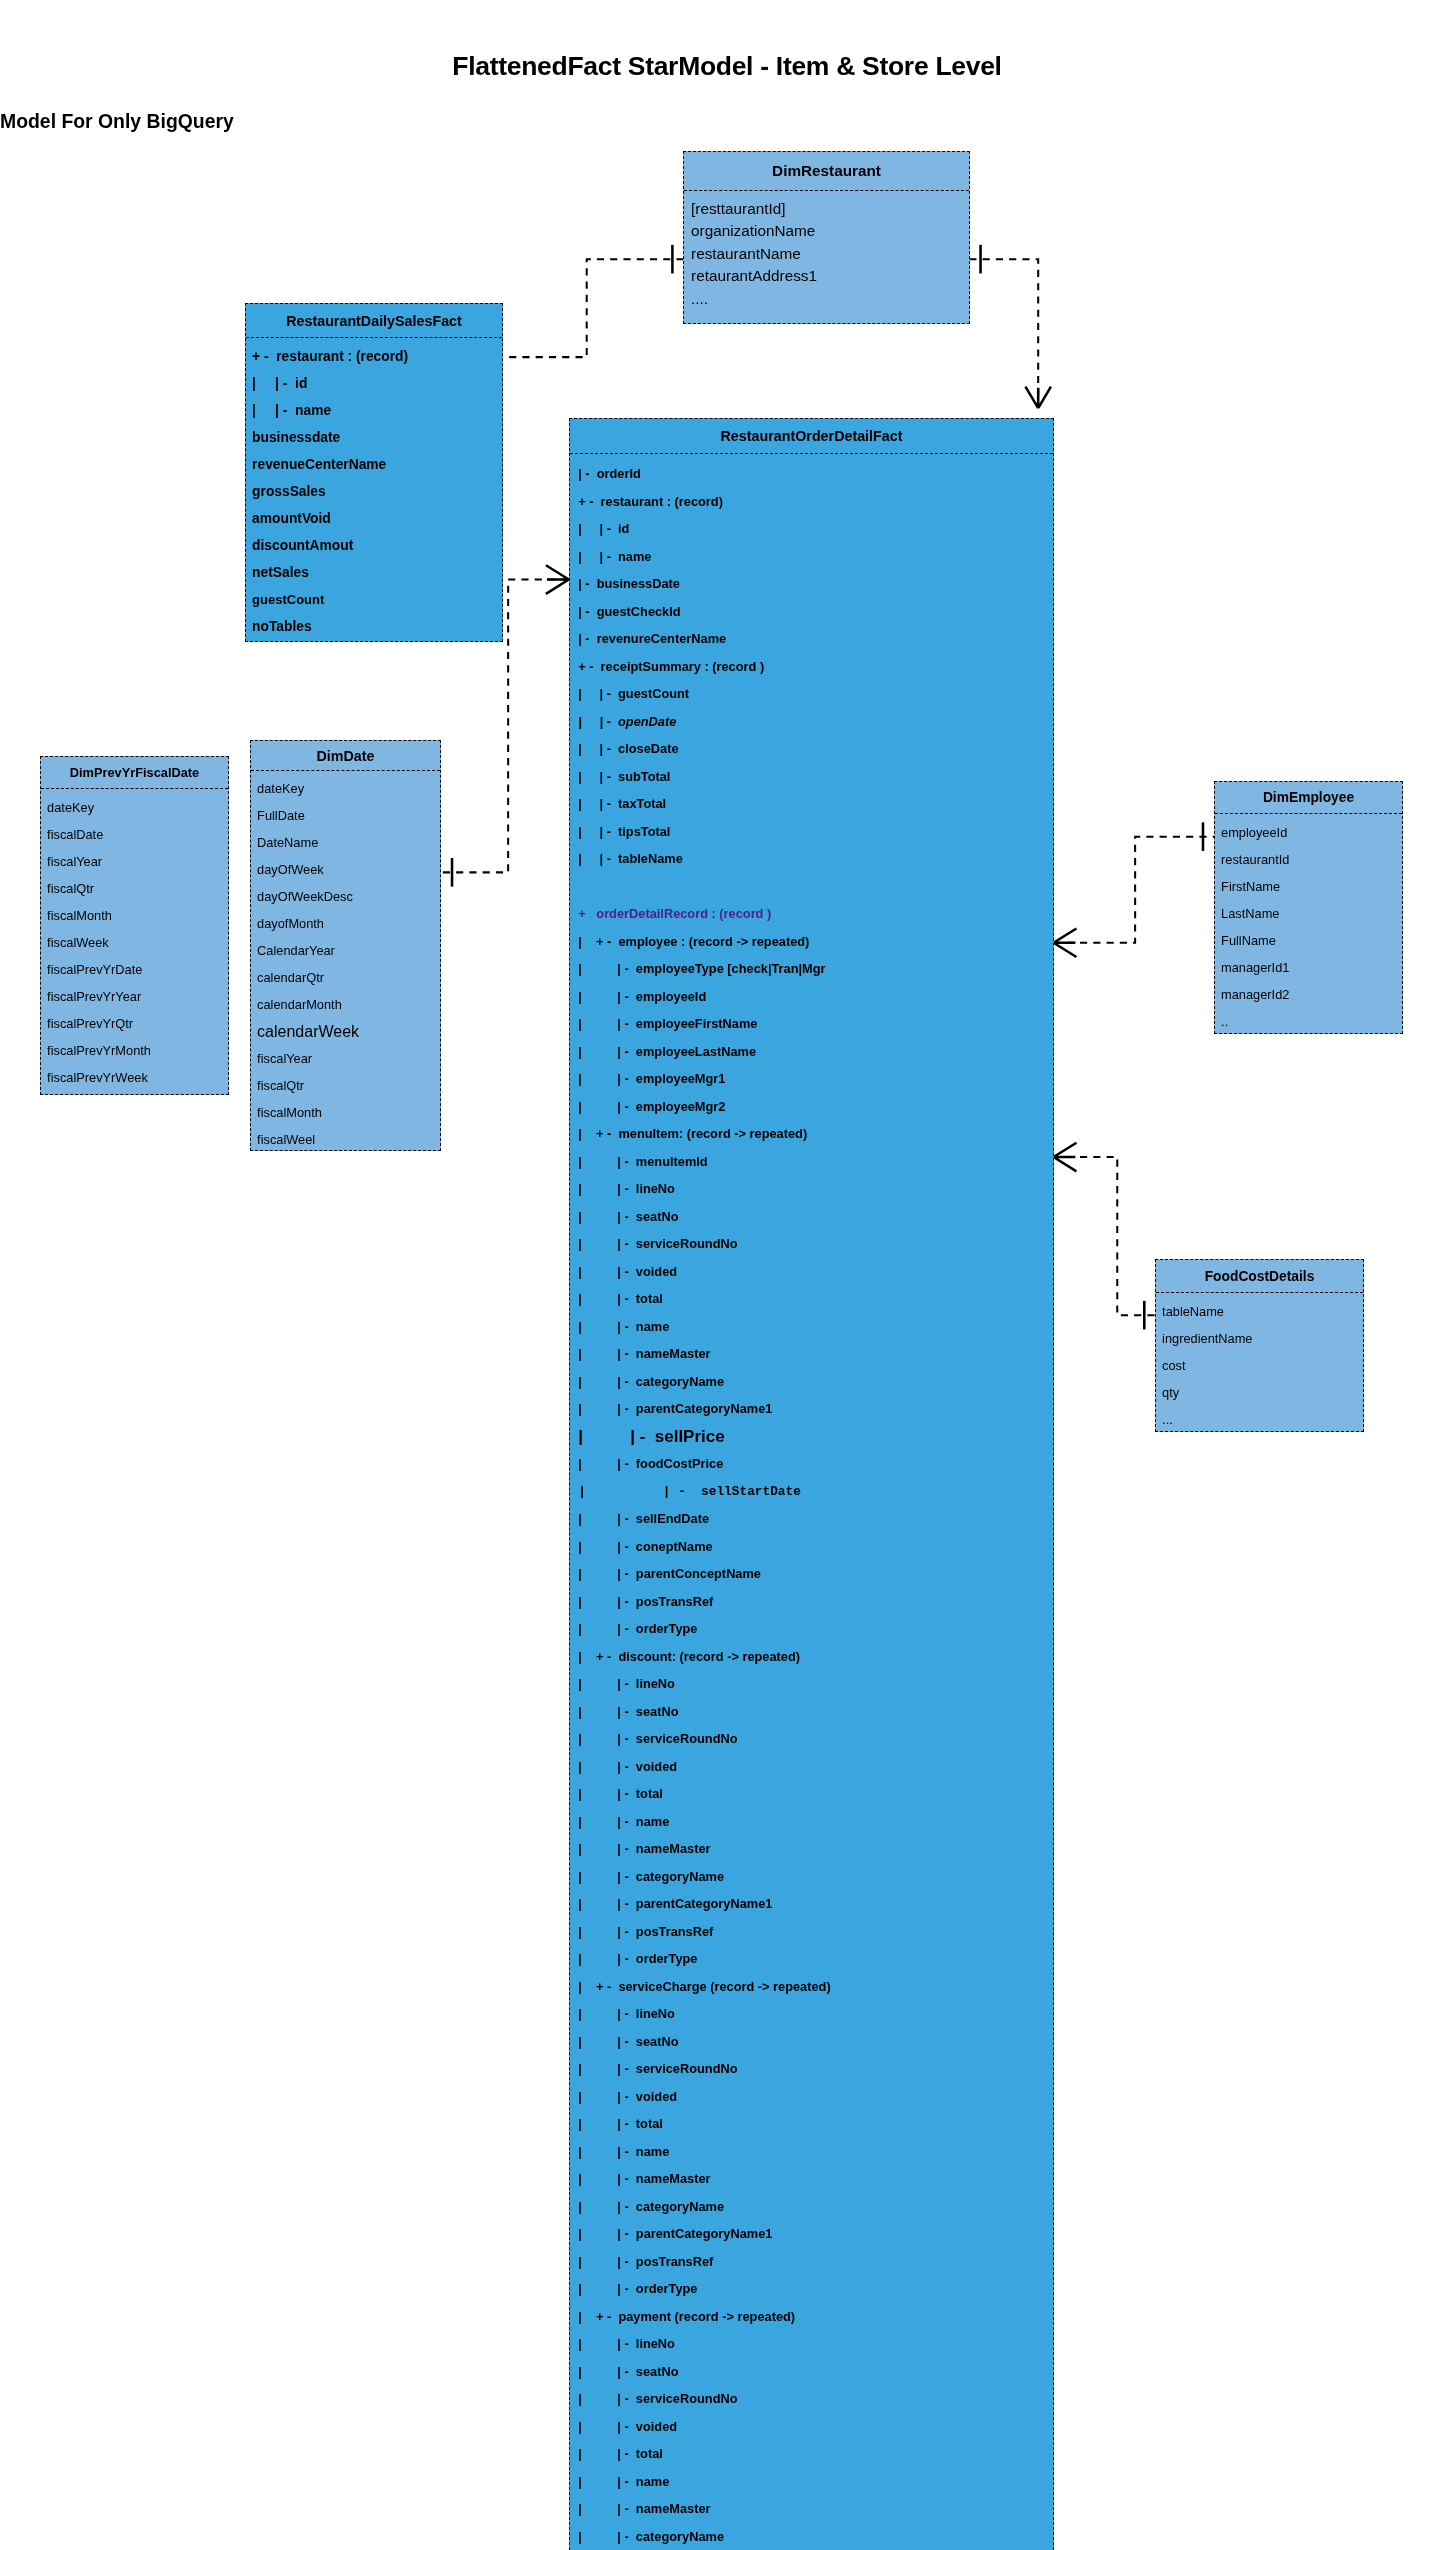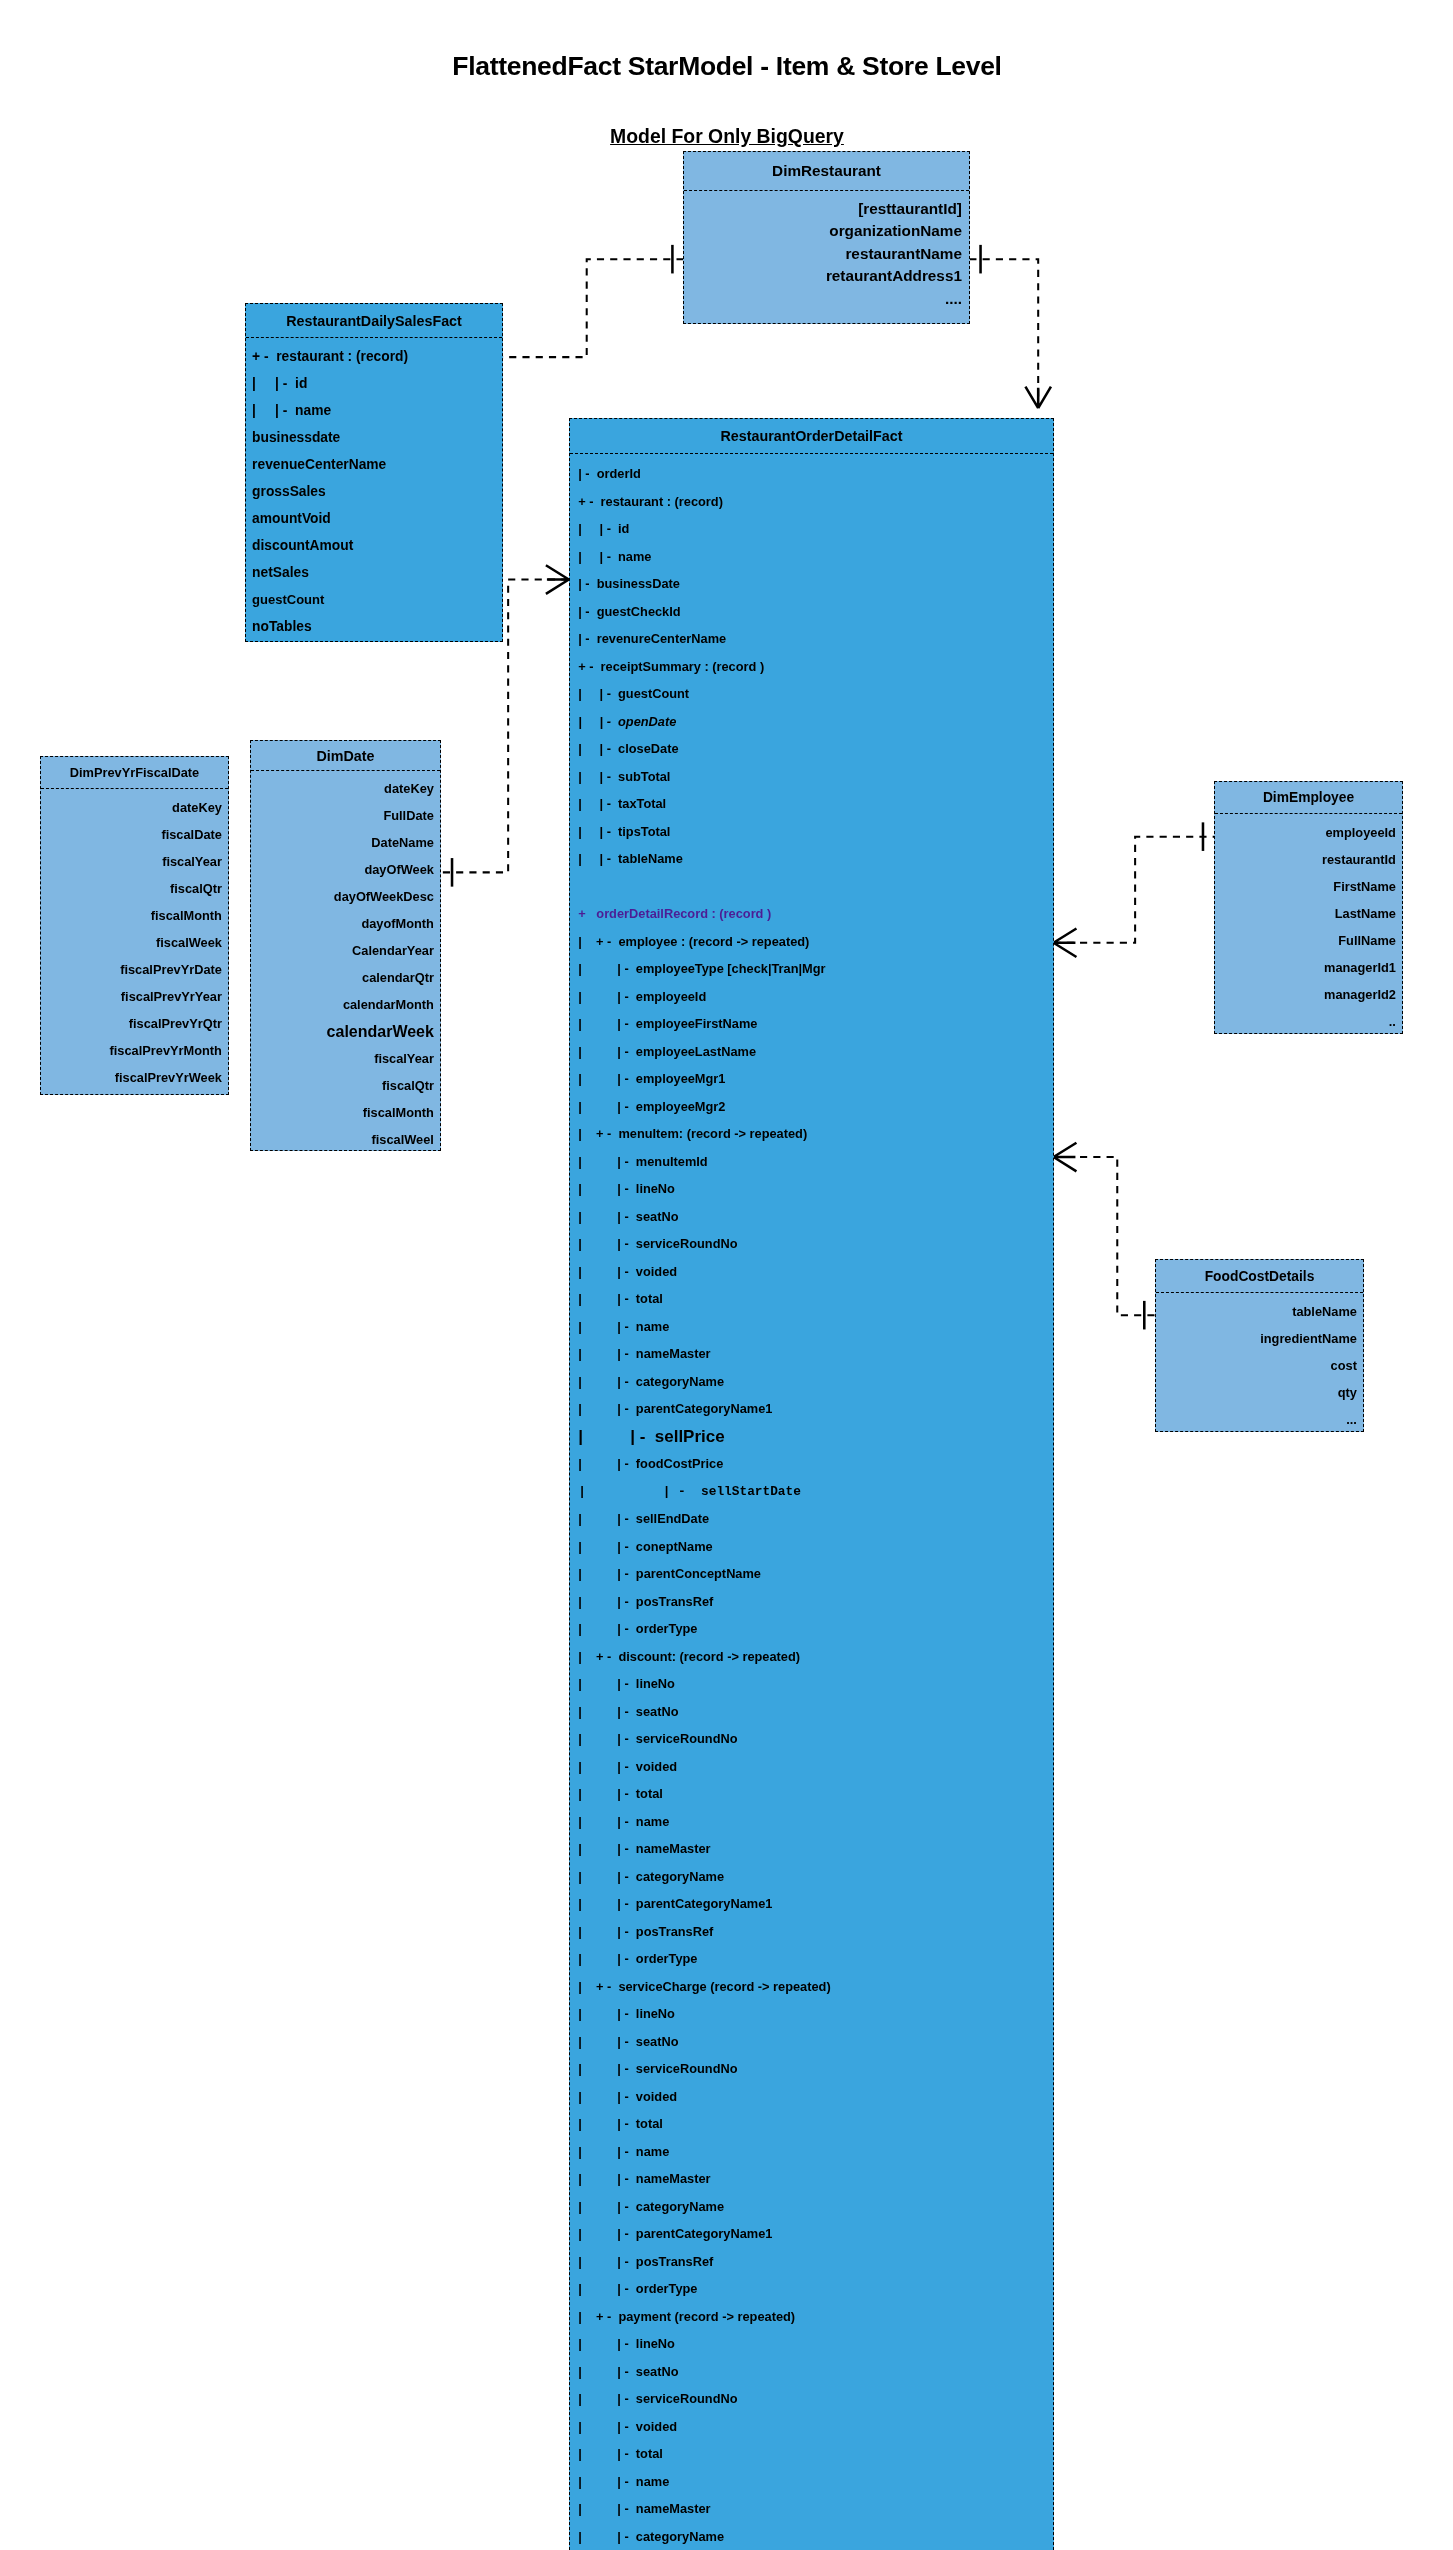--- a/index.html
+++ b/index.html
@@ -6,24 +6,23 @@
   html,body{margin:0;padding:0;background:#ffffff;}
   body{font-family:"Liberation Sans",sans-serif;color:#000;}
   #canvas{position:relative;width:1454px;height:2689px;background:#fff;overflow:hidden;}
 
   .title-main{
     position:absolute;left:0;top:51px;width:1454px;text-align:center;
     font-size:26.5px;font-weight:bold;letter-spacing:-0.3px;
     font-family:"Liberation Sans",sans-serif;
   }
   .title-sub{
-    position:absolute;left:0;top:125px;width:1454px;text-align:center;
+    position:absolute;left:0;top:110px;width:1454px;text-align:left;
     font-size:19.4px;font-weight:bold;
     font-family:"Liberation Sans",sans-serif;
-    text-decoration:underline;
   }
 
   
   .entity{
     position:absolute;
     border:1.5px dashed #000;
     box-sizing:border-box;
     overflow:hidden;
   }
   .entity.dim{background:#80b7e2;}
@@ -34,21 +33,21 @@
     border-bottom:1.5px dashed #000;
     display:flex;align-items:center;justify-content:center;
     font-family:"Liberation Sans",sans-serif;
   }
   .ent-body{box-sizing:border-box;}
   .ent-row{
     white-space:pre;
     font-family:"Liberation Sans",sans-serif;
     overflow:hidden;
   }
-  .entity.dim .ent-row{font-weight:bold;text-align:right;}
+  .entity.dim .ent-row{font-weight:normal;}
   .entity.fact .ent-row{font-weight:bold;}
   .ent-row.white{color:#4c1d95;}
   .ent-row.spacer{visibility:hidden;}
 
   
   .conn{position:absolute;pointer-events:none;}
   svg.conn{overflow:visible;}
 </style>
 </head>
 <body>

